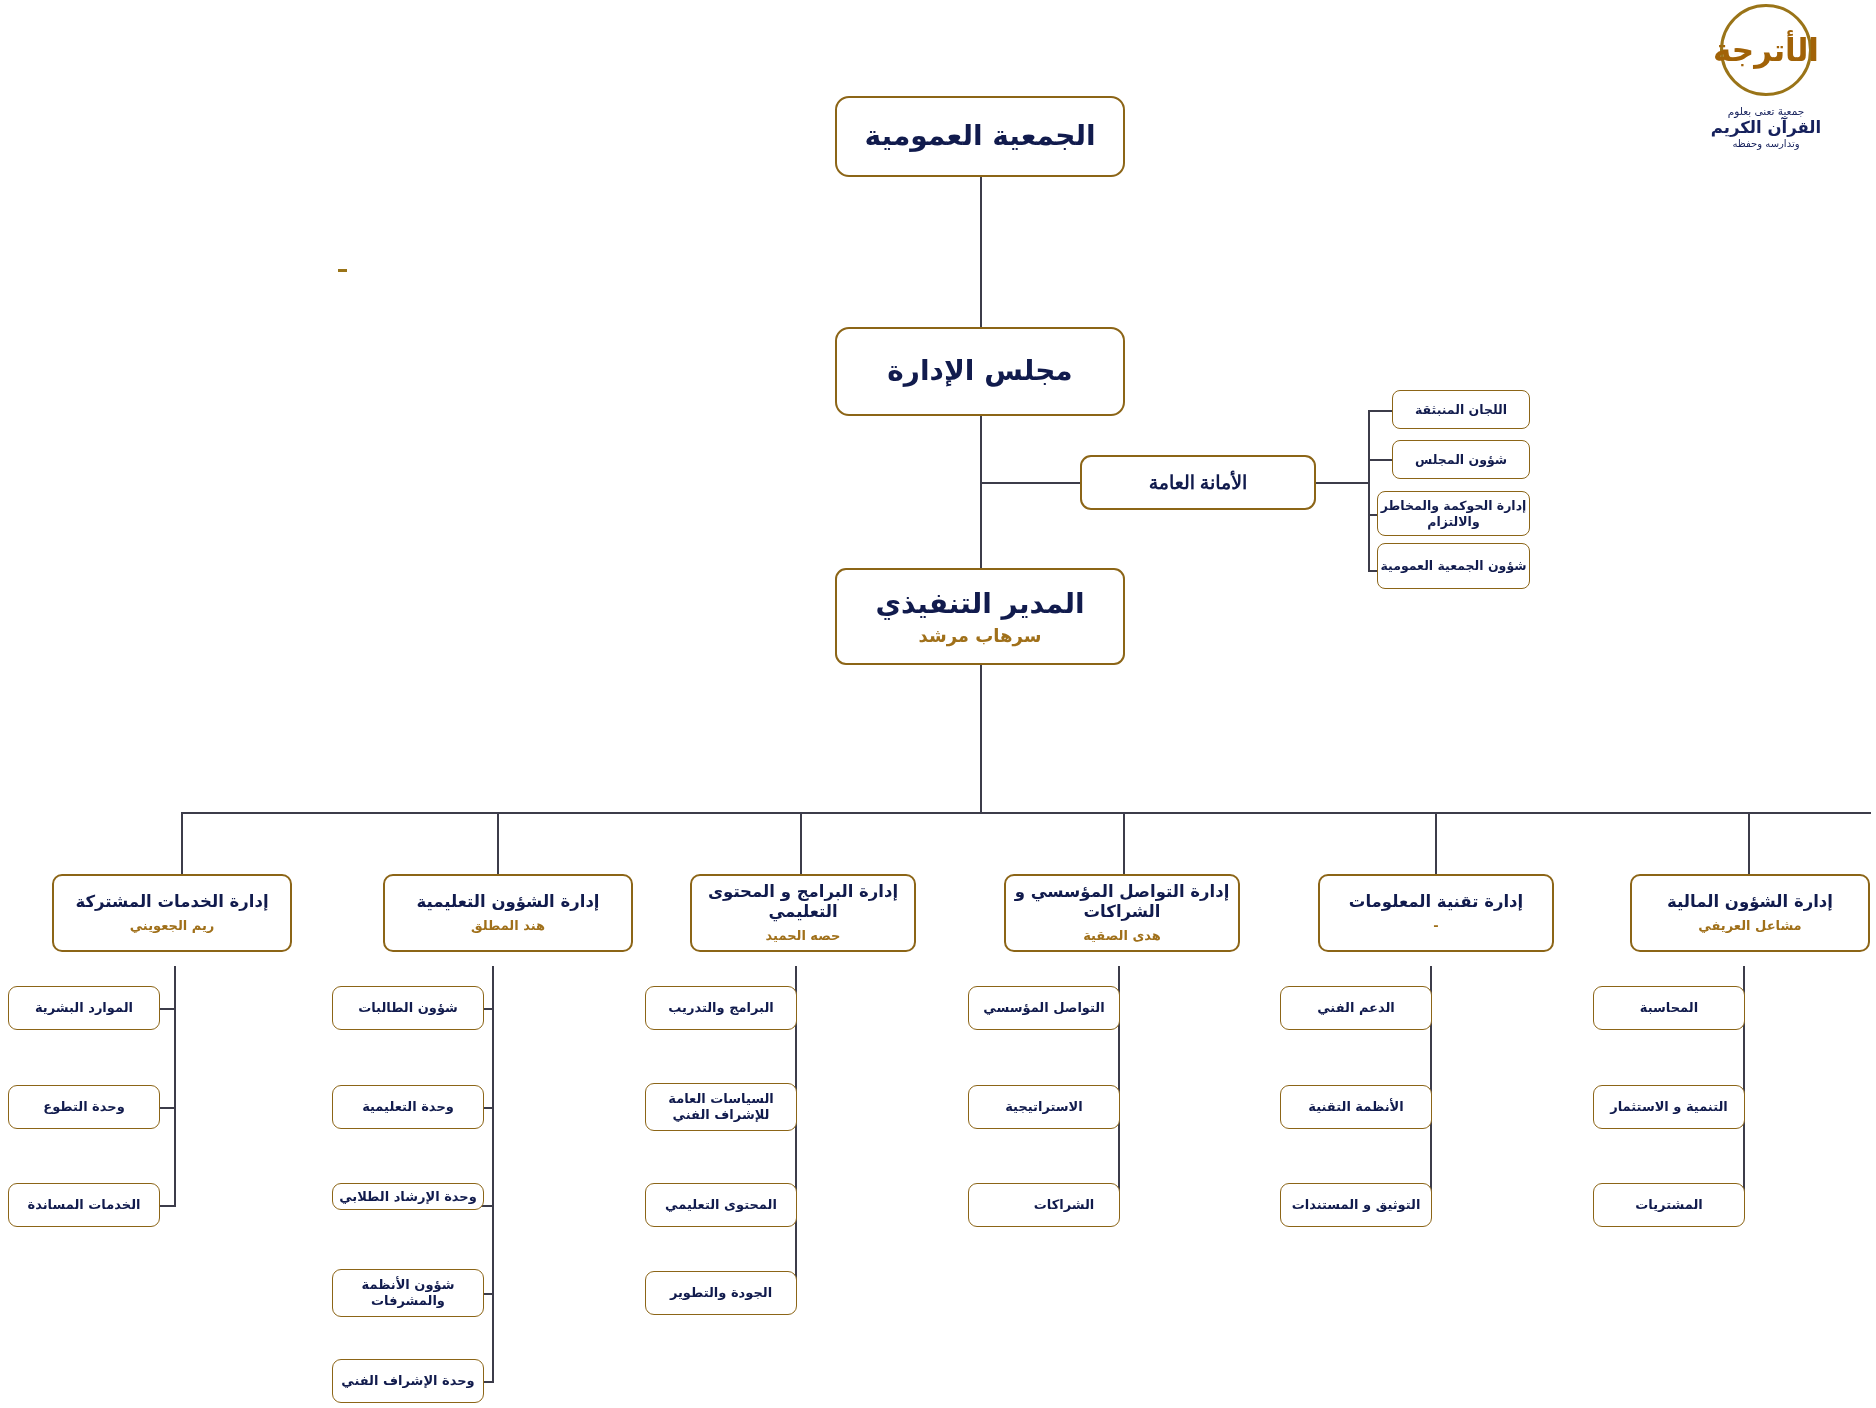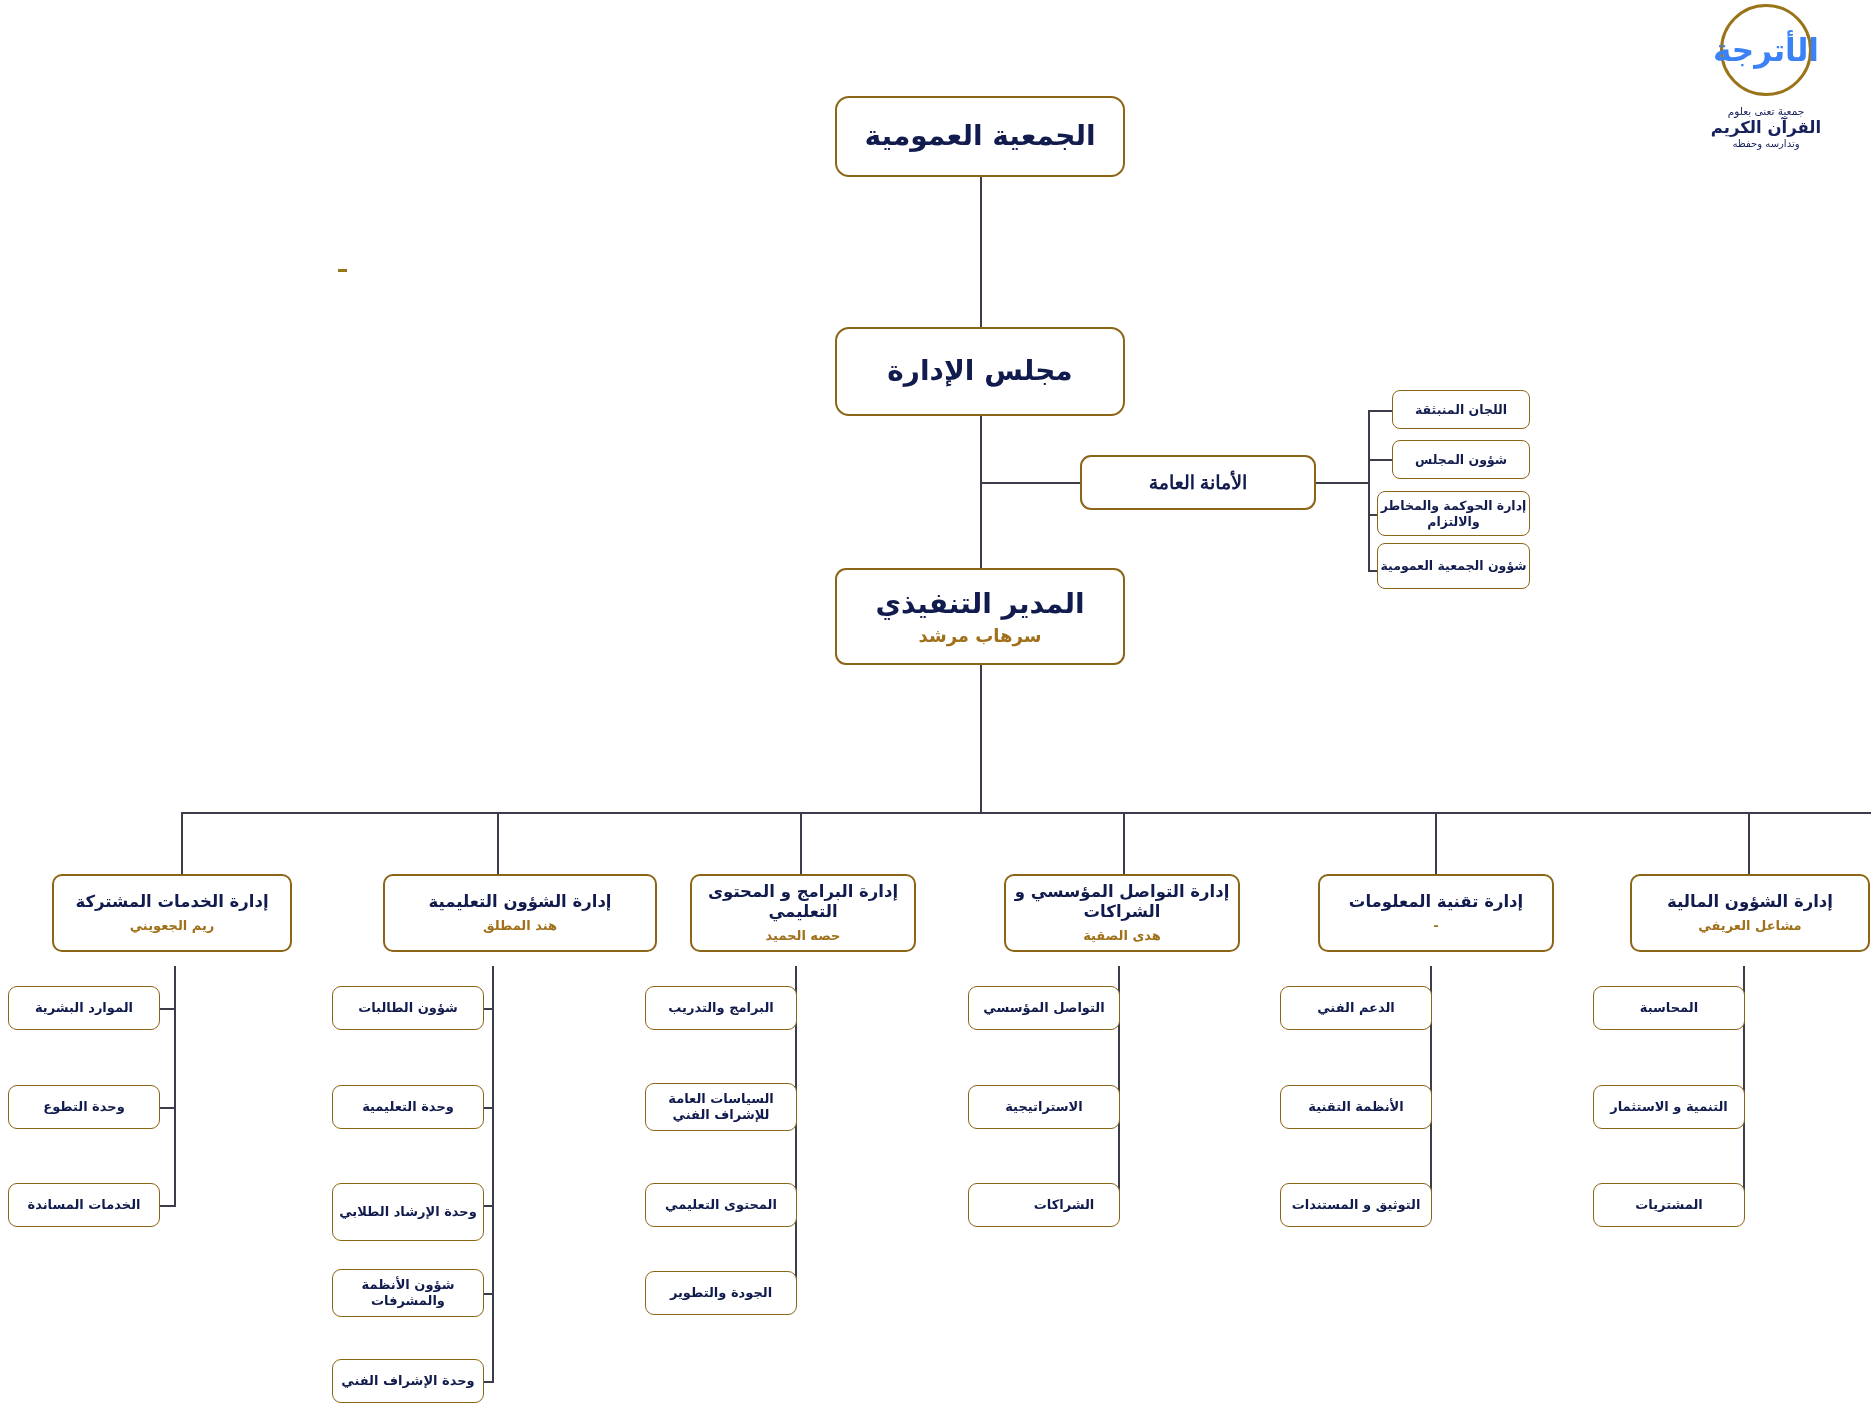--- a/index.html
+++ b/index.html
@@ -120,21 +120,21 @@
     display: flex;
     align-items: center;
     justify-content: center;
     position: relative;
     background: #ffffff;
   }
   .logo-mark .calli {
     font-family: "DejaVu Sans", "Liberation Sans", sans-serif;
     font-size: 31px;
     font-weight: bold;
-    color: #3b82f6;
+    color: #a16207;
     line-height: 1;
     letter-spacing: -2px;
   }
   .logo-text {
     margin-top: 9px;
     text-align: center;
     color: #16215c;
     line-height: 1.22;
   }
   .logo-text .l1 { font-size: 10.5px; letter-spacing: 1px; }
@@ -297,31 +297,31 @@
   <div class="box unit" style="left:645px; top:1083px; width:152px; height:48px;">
     <div class="title">السياسات العامة للإشراف الفني</div>
   </div>
   <div class="box unit" style="left:645px; top:1183px; width:152px; height:44px;">
     <div class="title">المحتوى التعليمي</div>
   </div>
   <div class="box unit" style="left:645px; top:1271px; width:152px; height:44px;">
     <div class="title">الجودة والتطوير</div>
   </div>
 
-  <div class="box dept" style="left:383px; top:874px; width:274px; height:78px;">
+  <div class="box dept" style="left:383px; top:874px; width:250px; height:78px;">
     <div class="title">إدارة الشؤون التعليمية</div>
     <div class="person">هند المطلق</div>
   </div>
   <div class="box unit" style="left:332px; top:986px; width:152px; height:44px;">
     <div class="title">شؤون الطالبات</div>
   </div>
   <div class="box unit" style="left:332px; top:1085px; width:152px; height:44px;">
     <div class="title">وحدة التعليمية</div>
   </div>
-  <div class="box unit" style="left:332px; top:1183px; width:152px; height:58px;">
+  <div class="box unit" style="left:332px; top:1183px; width:152px; height:27px;">
     <div class="title">وحدة الإرشاد الطلابي</div>
   </div>
   <div class="box unit" style="left:332px; top:1269px; width:152px; height:48px;">
     <div class="title">شؤون الأنظمة والمشرفات</div>
   </div>
   <div class="box unit" style="left:332px; top:1359px; width:152px; height:44px;">
     <div class="title">وحدة الإشراف الفني</div>
   </div>
 
   <div class="box dept" style="left:52px; top:874px; width:240px; height:78px;">

